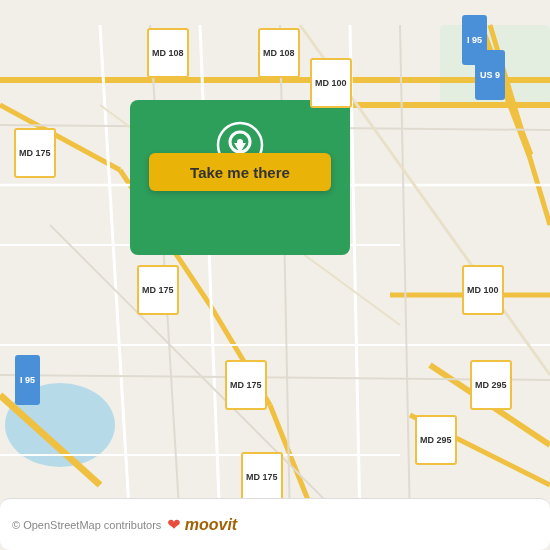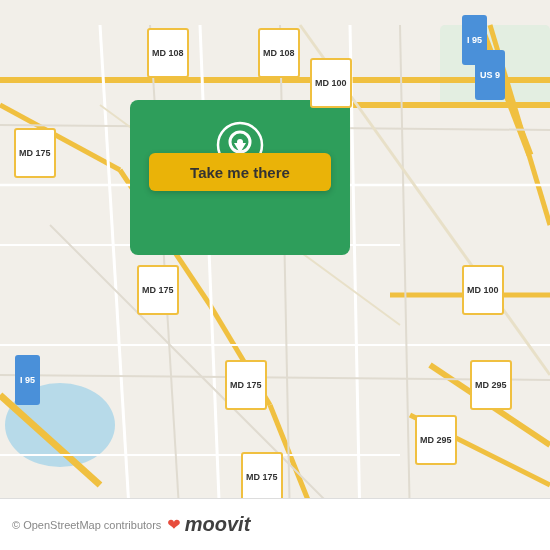--- a/index.html
+++ b/index.html
@@ -62,20 +62,21 @@
       left: 0;
       width: 100%;
       height: 52px;
       background-color: #ffffff;
       border-top: 1px solid #ddd;
       display: flex;
       align-items: center;
       padding: 0 12px;
       font-size: 13px;
       color: #333;
+      border-radius: 10px;
     }
 
     .bottom-bar .copyright {
       font-size: 11px;
       color: #888;
       margin-right: 6px;
     }
 
     .bottom-bar .brand-name {
       font-weight: bold;
@@ -89,22 +90,22 @@
       gap: 4px;
     }
 
     .moovit-logo .heart-icon {
       color: #e74c3c;
       font-size: 16px;
     }
 
     .moovit-logo .moovit-text {
       font-weight: bold;
-      font-size: 20px;
-      color: #404040;
+      font-size: 16px;
+      color: #a16207;
       font-style: italic;
     }
 
     
     .road-badge {
       position: absolute;
       background: #fff;
       border: 2px solid #f0c040;
       border-radius: 3px;
       font-size: 9px;

